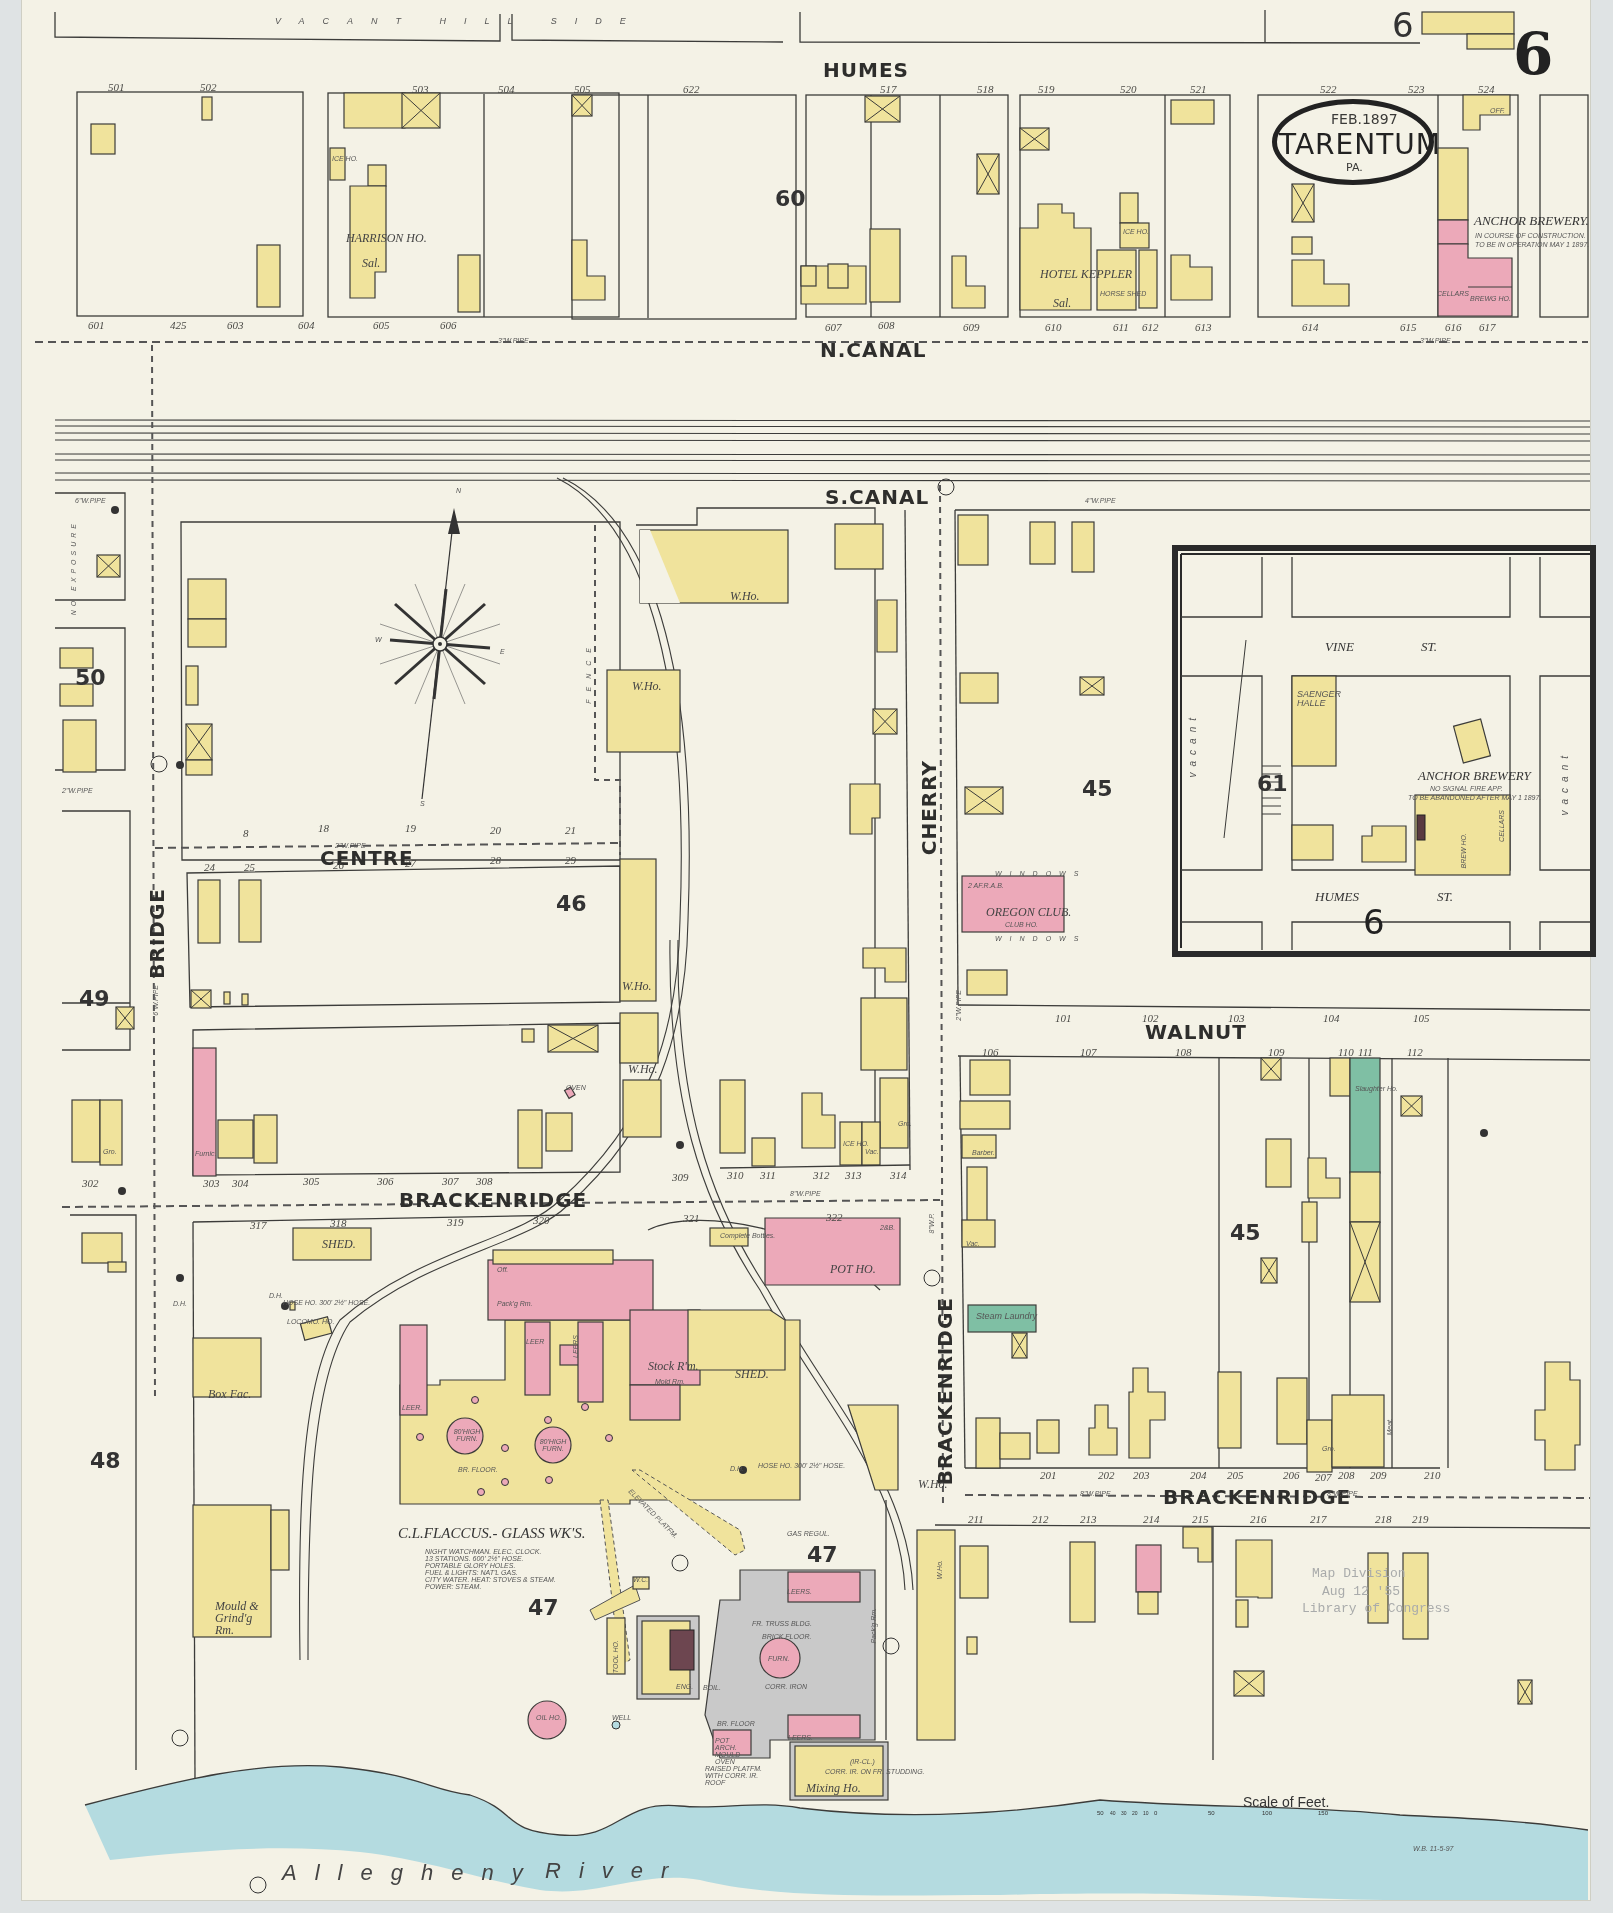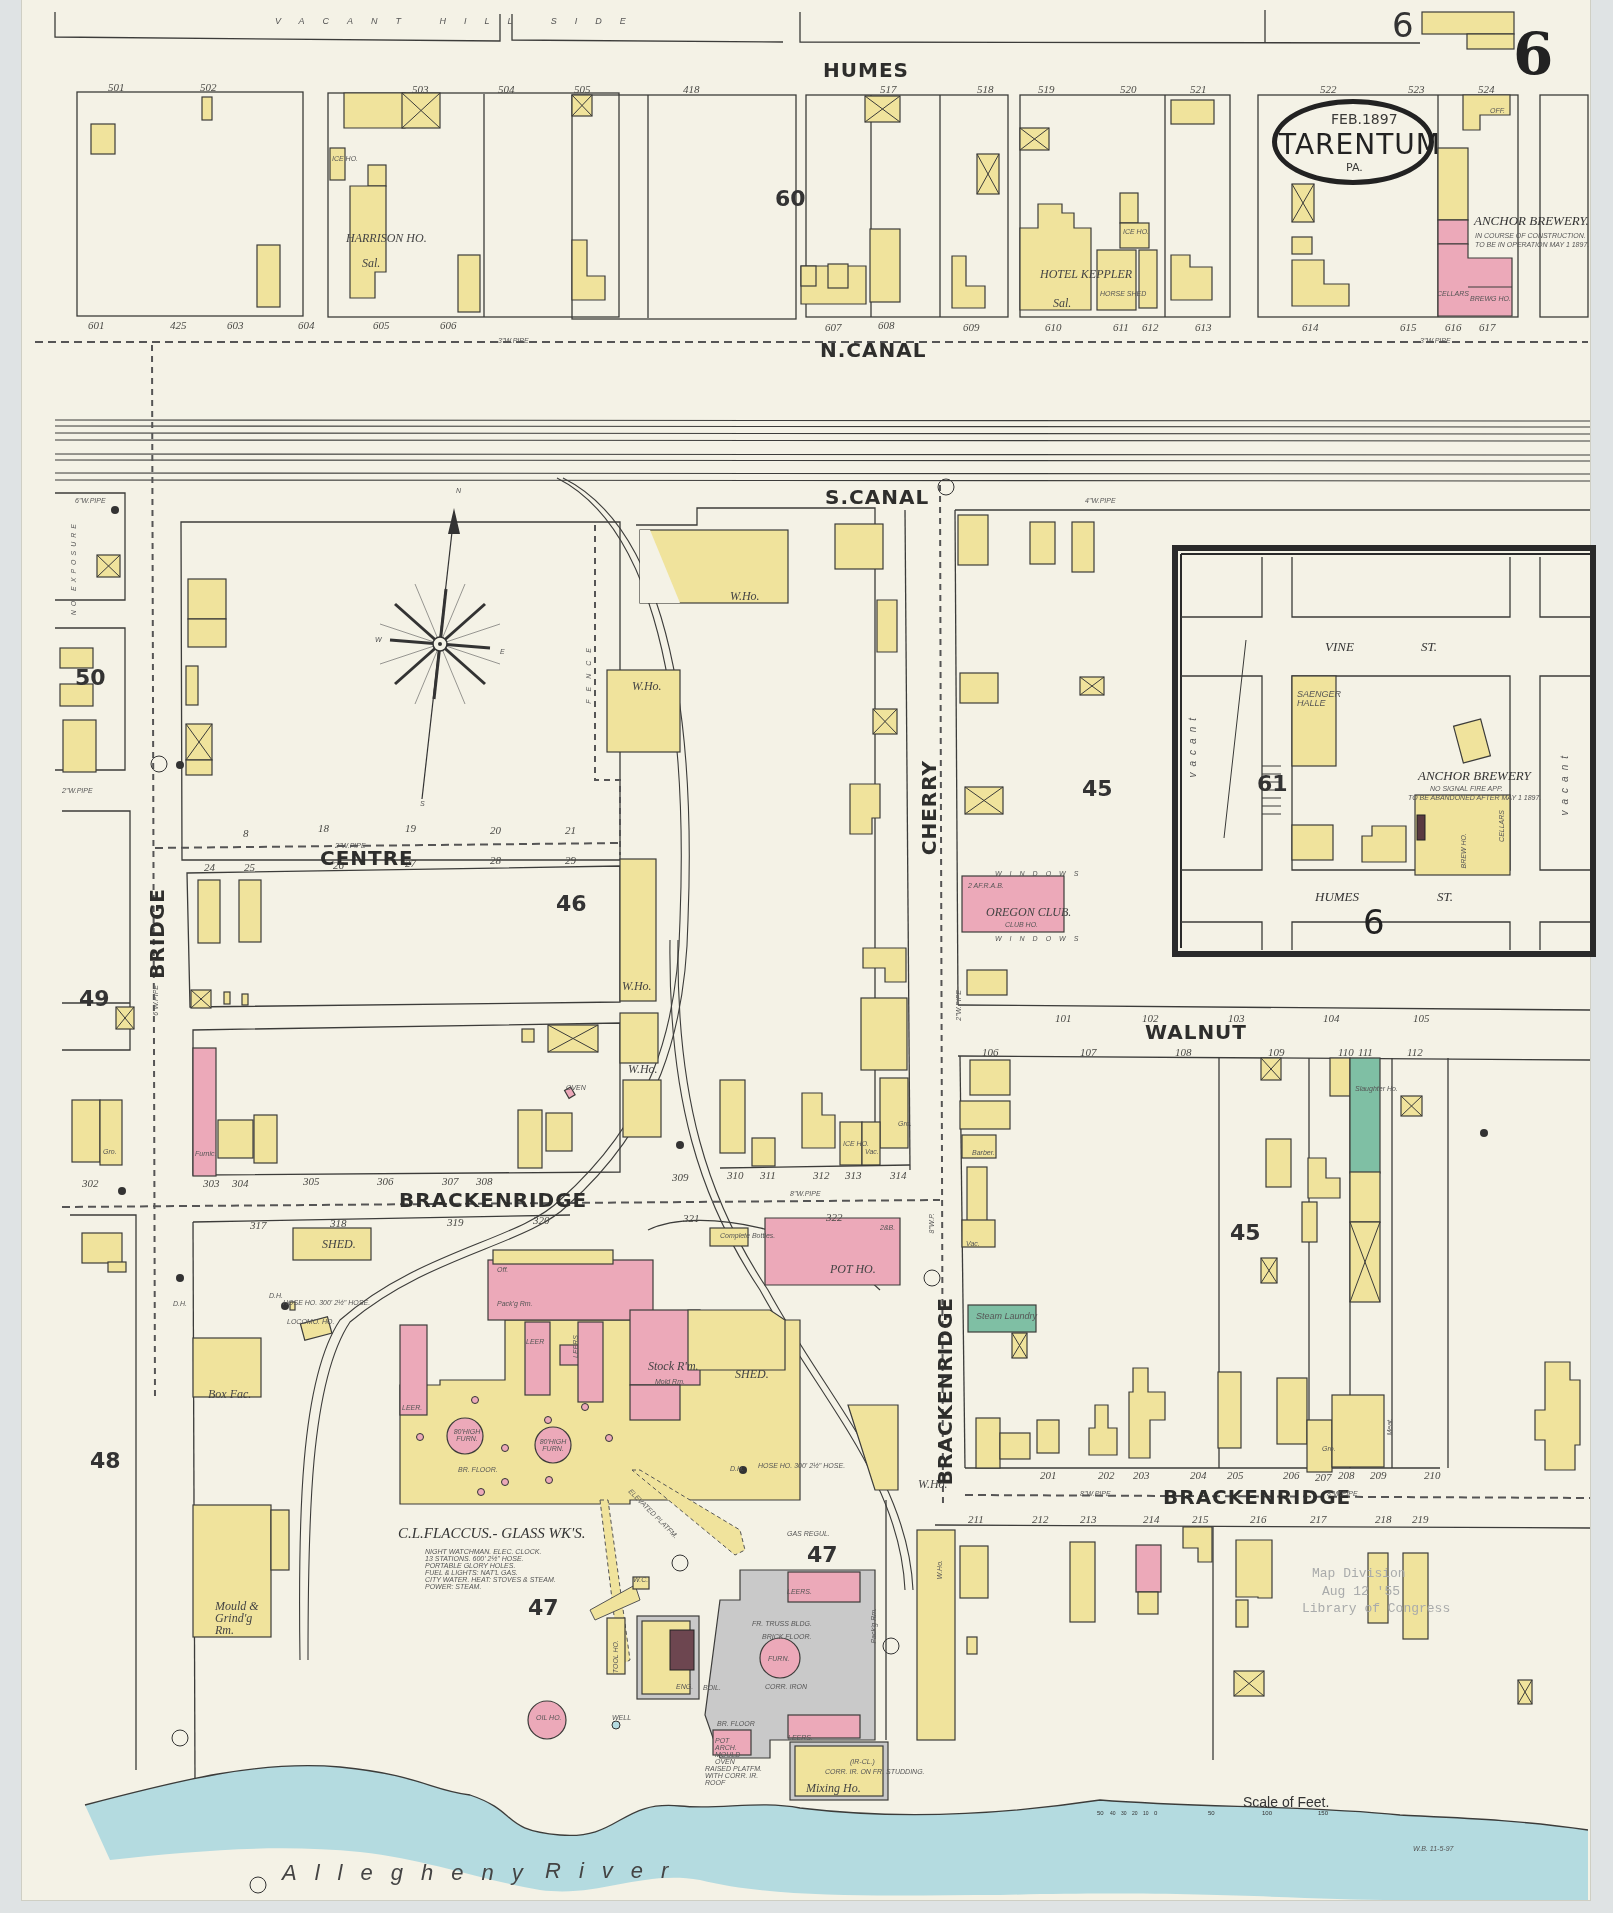--- a/index.html
+++ b/index.html
@@ -478,21 +478,21 @@
 <div class="t" style="left:1279px;top:131px;font-family:'DejaVu Sans',sans-serif;font-size:28px;letter-spacing:1px;color:#222;">TARENTUM</div>
 <div class="t" style="left:1346px;top:162px;font-family:'DejaVu Sans',sans-serif;font-size:11px;">PA.</div>
 <div class="t sheetnum" style="left:1513px;top:25px;">6</div>
 <div class="t" style="left:1392px;top:8px;font-family:'DejaVu Sans',sans-serif;font-size:34px;color:#333;">6</div>
 
 <div class="t num" style="left:108px;top:82px;">501</div>
 <div class="t num" style="left:200px;top:82px;">502</div>
 <div class="t num" style="left:412px;top:84px;">503</div>
 <div class="t num" style="left:498px;top:84px;">504</div>
 <div class="t num" style="left:574px;top:84px;">505</div>
-<div class="t num" style="left:683px;top:84px;">418</div>
+<div class="t num" style="left:683px;top:84px;">622</div>
 <div class="t num" style="left:880px;top:84px;">517</div>
 <div class="t num" style="left:977px;top:84px;">518</div>
 <div class="t num" style="left:1038px;top:84px;">519</div>
 <div class="t num" style="left:1120px;top:84px;">520</div>
 <div class="t num" style="left:1190px;top:84px;">521</div>
 <div class="t num" style="left:1320px;top:84px;">522</div>
 <div class="t num" style="left:1408px;top:84px;">523</div>
 <div class="t num" style="left:1478px;top:84px;">524</div>
 
 <div class="t num" style="left:88px;top:320px;">601</div>

